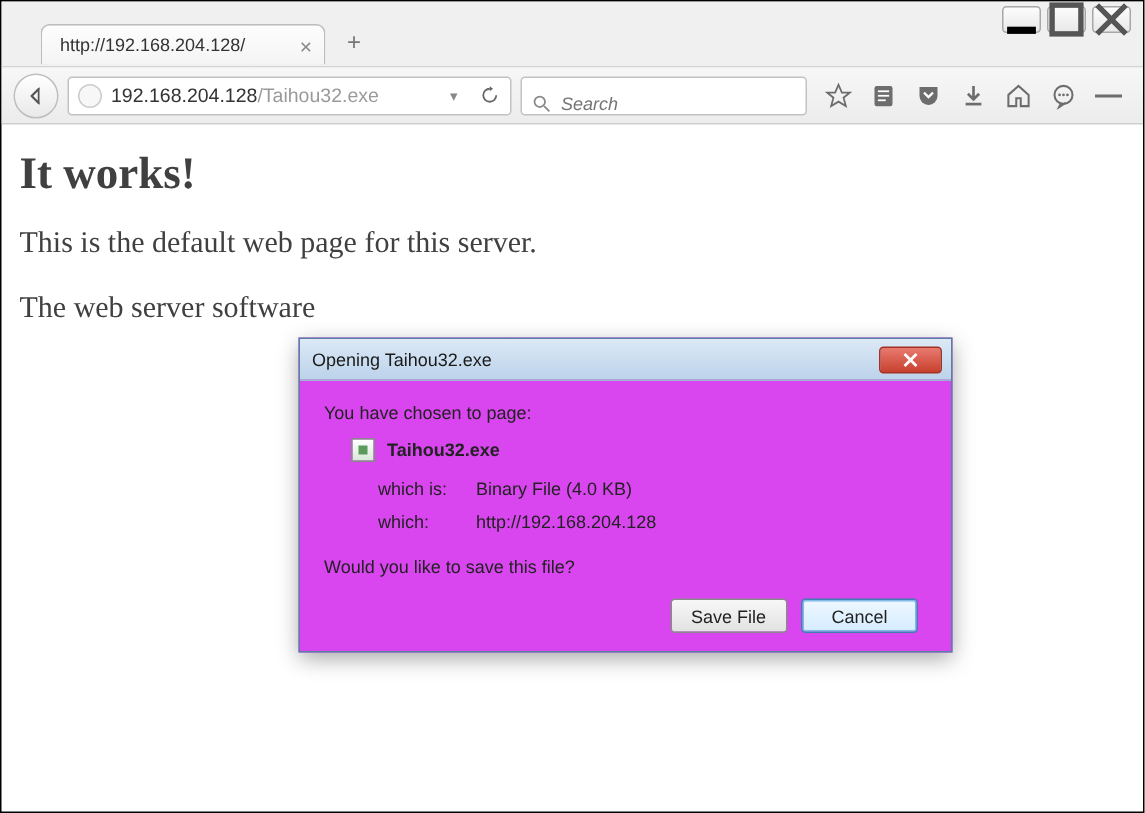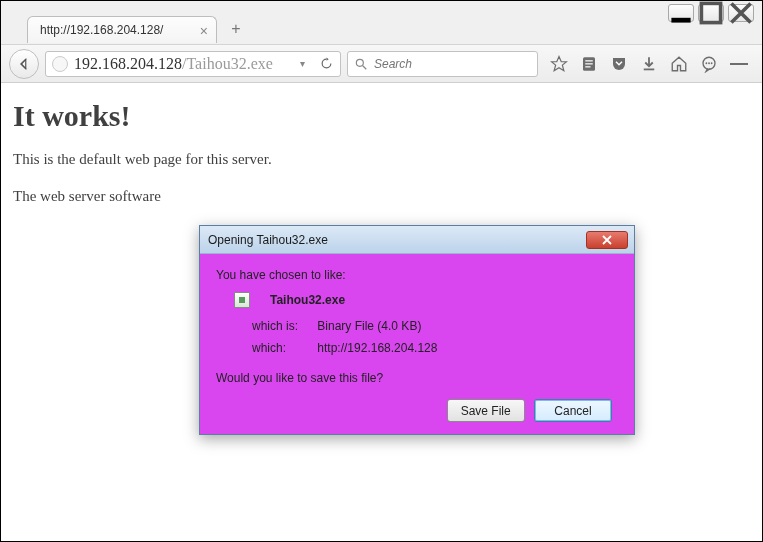--- a/index.html
+++ b/index.html
@@ -12,46 +12,46 @@
   .tab-bar { position: absolute; left: 26px; top: 12px; display: flex; align-items: center; height: 32px; }
   .tab { background: linear-gradient(#fdfdfd,#f4f4f4); border: 1px solid #bdbdbd; border-bottom: none; border-top-left-radius: 6px; border-top-right-radius: 6px; padding: 6px 28px 6px 12px; font-size: 12px; color:#333; position: relative; min-width: 190px; }
   .tab .close { position: absolute; right: 8px; top: 6px; font-size: 14px; color:#888; cursor:pointer; }
   .new-tab-btn { margin-left: 8px; width: 22px; height: 22px; display:flex; align-items:center; justify-content:center; color:#777; font-size:16px; cursor:pointer; border-radius:3px; }
 
   .toolbar { position: absolute; top: 44px; left:0; right:0; height: 38px; background: linear-gradient(#f7f7f7,#ececec); border-bottom:1px solid #cfcfcf; display:flex; align-items:center; padding:0 8px; gap:6px; }
   .back-btn { width:30px; height:30px; border:1px solid #bfbfbf; border-radius:50%; background:linear-gradient(#fff,#e9e9e9); display:flex; align-items:center; justify-content:center; cursor:pointer; }
   .back-btn svg { width:14px; height:14px; fill:#555; }
   .url-bar { flex: 1.3; height:26px; border:1px solid #c2c2c2; border-radius:3px; background:#fff; display:flex; align-items:center; padding:0 6px; gap:6px; }
   .url-bar .globe { width:16px; height:16px; border:1px solid #ccc; border-radius:50%; background:#f7f7f7; }
-  .url-bar .addr { flex:1; font-size:16px; color:#333; white-space:nowrap; overflow:hidden;font-family:Liberation Serif, serif; }
+  .url-bar .addr { flex:1; font-size:13px; color:#333; white-space:nowrap; overflow:hidden; }
   .url-bar .addr .gray { color:#9a9a9a; }
   .url-bar .dd { width:12px; color:#888; font-size:10px; cursor:pointer; }
   .url-bar .reload { width:16px; height:16px; display:flex; align-items:center; justify-content:center; cursor:pointer; }
   .url-bar .reload svg { width:13px; height:13px; fill:#666; }
-  .search-bar { flex: 0.8; height:26px; border:1px solid #c2c2c2; border-radius:3px; background:#fff; display:flex; align-items:center; padding:0 6px; gap:6px; }
+  .search-bar { flex: 0.8; height:26px; border:1px solid #c2c2c2; border-radius:3px; background:#fff; display:flex; align-items:flex-end; padding:0 6px; gap:6px; }
   .search-bar svg { width:14px; height:14px; fill:#888; }
   .search-bar input { border:none; outline:none; flex:1; font-size:12px; font-style:italic; color:#888; background:transparent; }
 
   .tb-icons { display:flex; gap:12px; padding:0 6px; align-items:center; }
   .tb-icon { width:18px; height:18px; display:flex; align-items:center; justify-content:center; cursor:pointer; }
   .tb-icon svg { width:18px; height:18px; fill:#6d6d6d; }
   .hamburger div { width:16px; height:2px; background:#6d6d6d; margin:2px 0; }
 
   .content { position:absolute; top:82px; left:0; right:0; bottom:0; padding:10px 12px; font-family:"Times New Roman", serif; color:#404040; }
   .content h1 { font-size:30px; font-weight:bold; margin:6px 0 18px 0; }
-  .content p { font-size:15px; margin:0 0 20px 0; }
+  .content p { font-size:20px; margin:0 0 20px 0; }
 
   .dialog { position:absolute; left:198px; top:176px; width:436px; background:#d946ef; border:1px solid #5a7ea4; box-shadow:0 4px 14px rgba(0,0,0,0.35); font-family:"Segoe UI", Tahoma, sans-serif;margin-top:48px; }
   .dlg-title { height:28px; background:linear-gradient(#dce9f7,#bcd3ea); border-bottom:1px solid #9bb5d0; display:flex; align-items:center; padding:0 6px; }
   .dlg-title span { font-size:12px; color:#1a1a1a; flex:1; padding-left:2px; }
   .dlg-close { width:42px; height:18px; background:linear-gradient(#e87a6f,#c8412e); border:1px solid #a23324; border-radius:3px; display:flex; align-items:center; justify-content:center; cursor:pointer; }
   .dlg-close svg { width:10px; height:10px; fill:#fff; }
   .dlg-body { padding:14px 16px 10px 16px; font-size:12px; color:#222; }
   .dlg-body .line1 { margin-bottom:10px; }
-  .file-row { display:flex; align-items:center; gap:20px; margin:6px 0 8px 18px; }
+  .file-row { display:flex; align-items:center; gap:8px; margin:6px 0 8px 18px; }
   .file-icon { width:16px; height:16px; border:1px solid #888; background:linear-gradient(#fff,#d8e8d8); display:flex; align-items:center; justify-content:center; }
   .file-icon div { width:6px; height:6px; background:#5a9a5a; }
   .file-name { font-weight:bold; font-size:12px; }
   .meta { margin-left:36px; font-size:12px; line-height:1.8; }
   .meta .lbl { display:inline-block; width:62px; }
   .ask { margin:12px 0 14px 0; }
   .dlg-buttons { text-align:right; padding:0 6px 2px 0; }
   .dlg-btn { display:inline-block; min-width:78px; height:23px; border:1px solid #8a8a8a; background:linear-gradient(#f7f7f7,#e2e2e2); border-radius:3px; font-size:12px; color:#222; cursor:pointer; margin-left:6px; padding:0 10px; }
   .dlg-btn.focus { border:1px solid #3c7fb1; box-shadow:0 0 0 1px #7fb9e6 inset; background:linear-gradient(#eef7ff,#d5ecff); }
 </style>
@@ -167,21 +167,21 @@
 <div class="dialog">
   <div class="dlg-title">
     <span>Opening Taihou32.exe</span>
     <div class="dlg-close">
       <svg viewBox="0 0 10 10">
           <path d="M1 1 L9 9 M9 1 L1 9" stroke="#fff" stroke-width="1.8"></path>
         </svg>
     </div>
   </div>
   <div class="dlg-body">
-    <div class="line1">You have chosen to like:</div>
+    <div class="line1">You have chosen to page:</div>
     <div class="file-row">
       <div class="file-icon">
           <div></div>
         </div>
       <div class="file-name">Taihou32.exe</div>
     </div>
     <div class="meta">
       <div><span class="lbl">which is:</span> <span>Binary File (4.0 KB)</span></div>
       <div><span class="lbl">which:</span> <span>http://192.168.204.128</span></div>
     </div>

